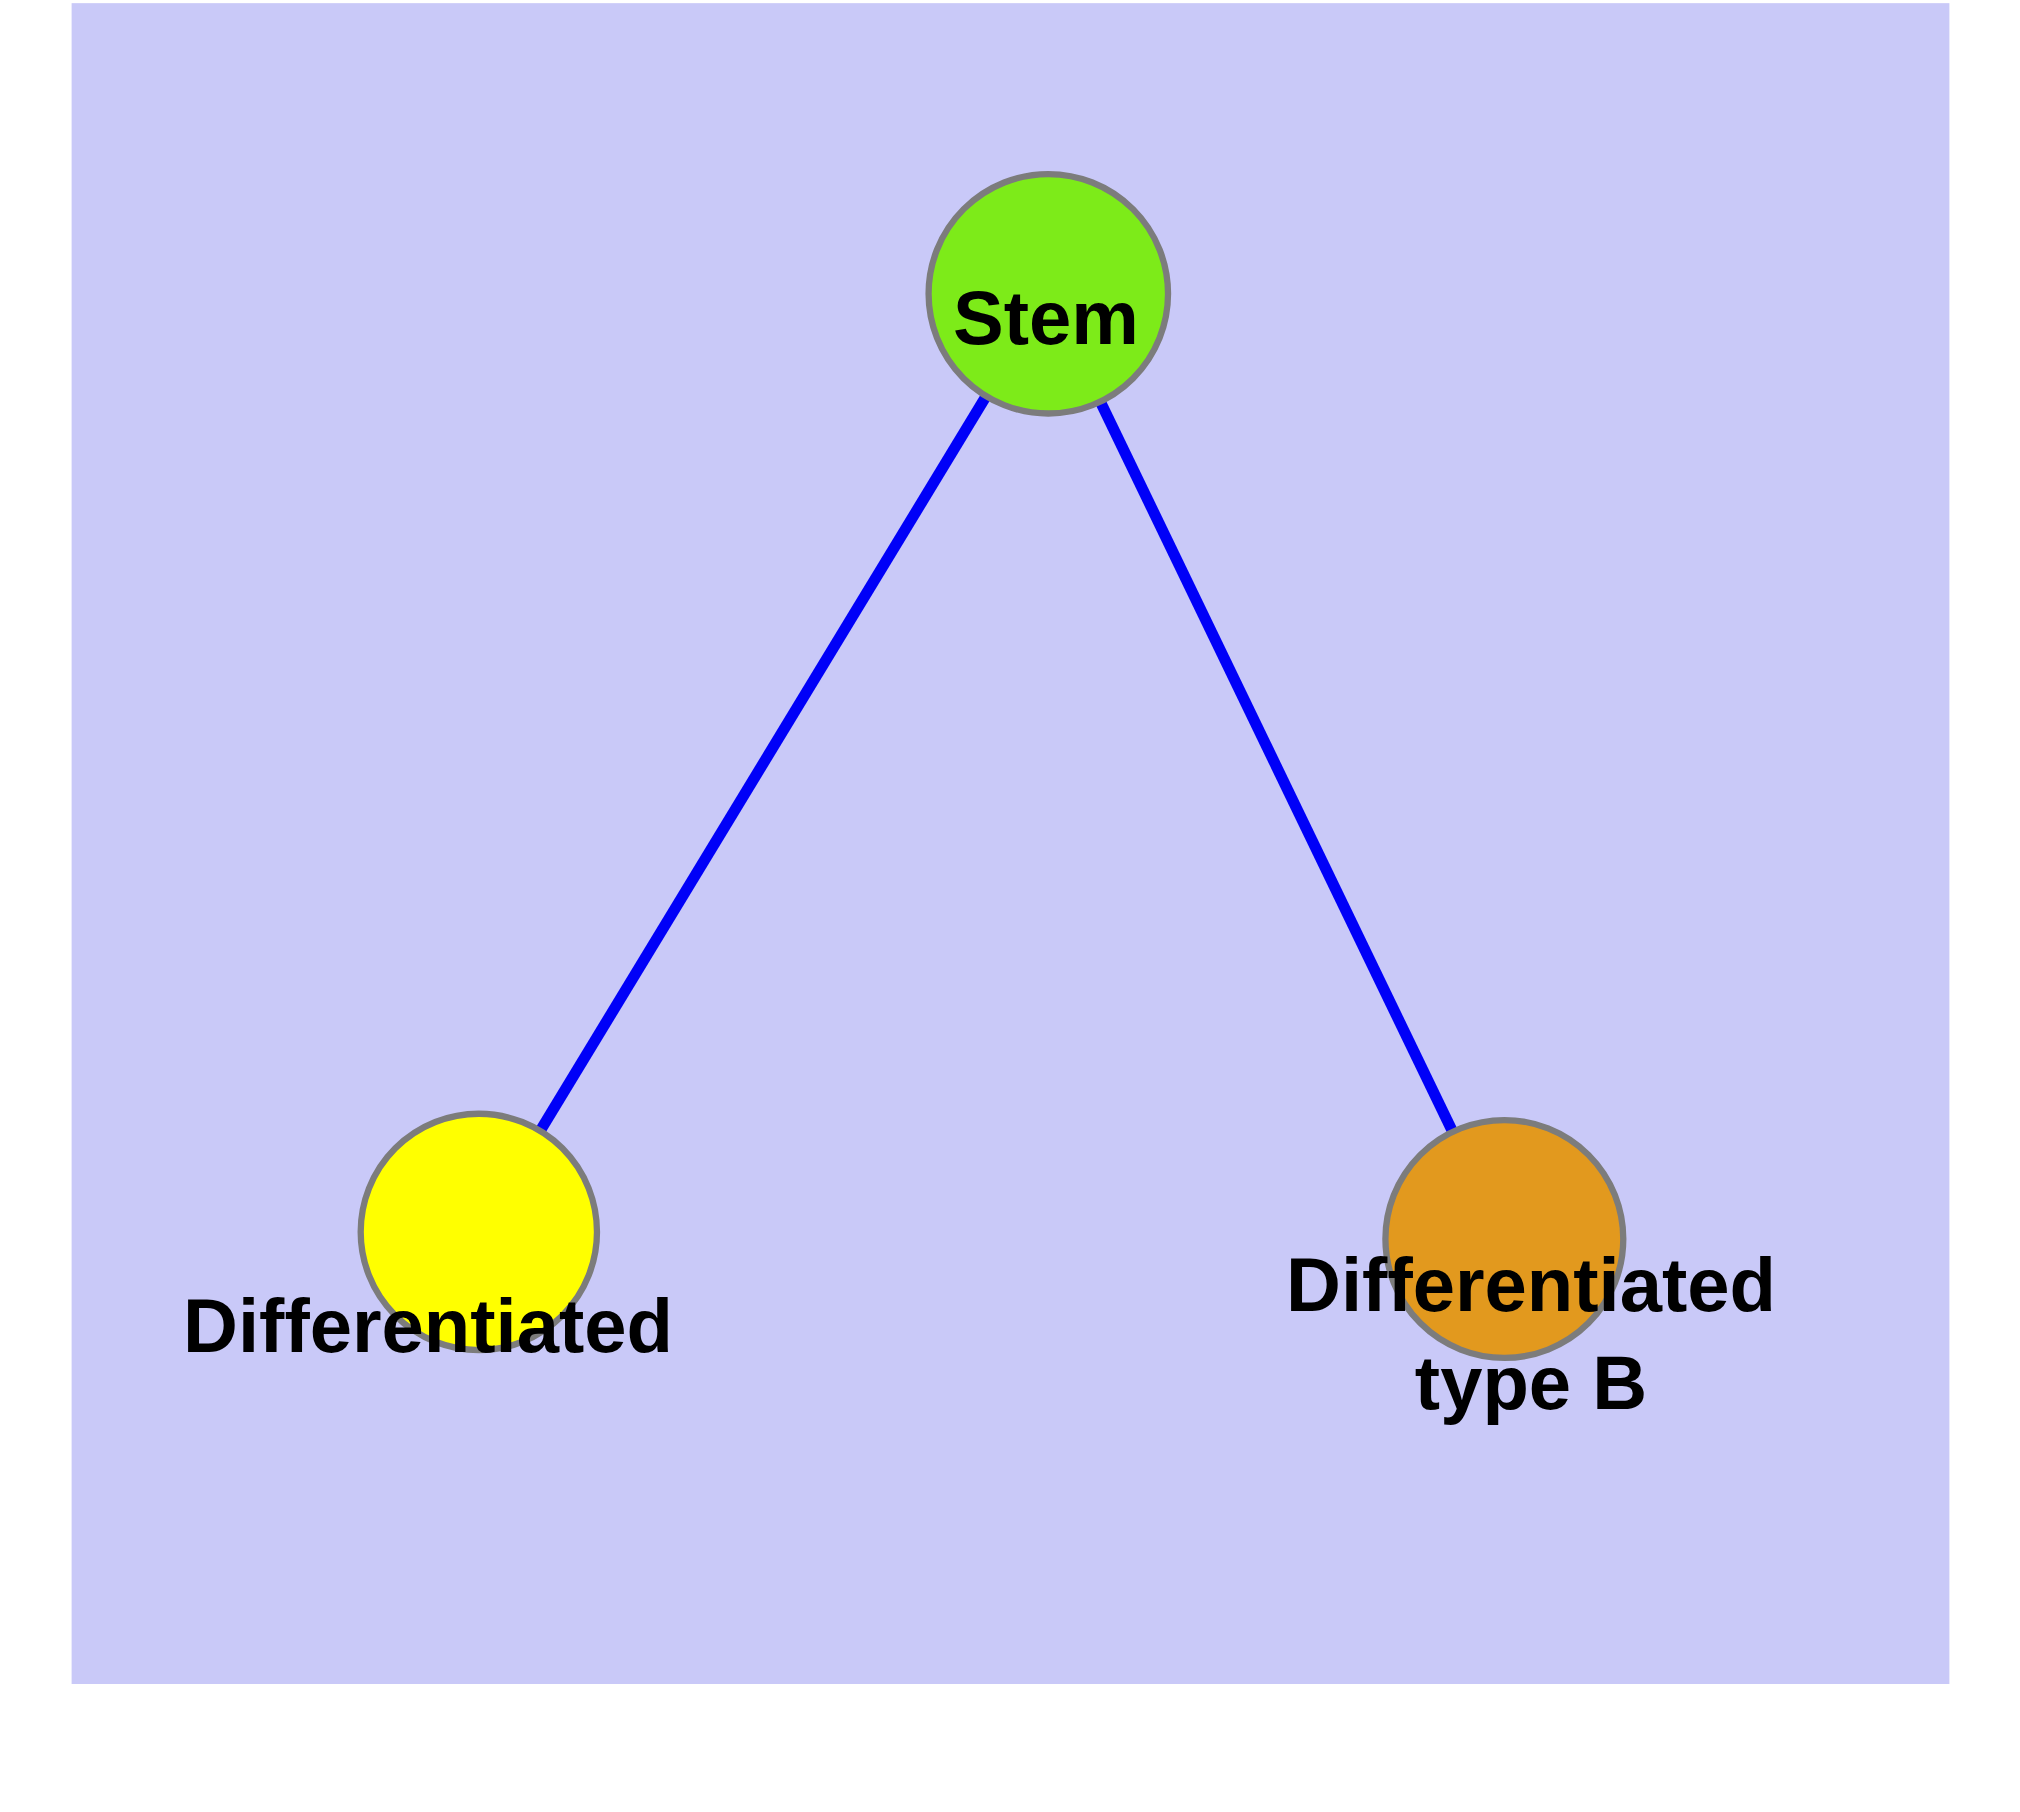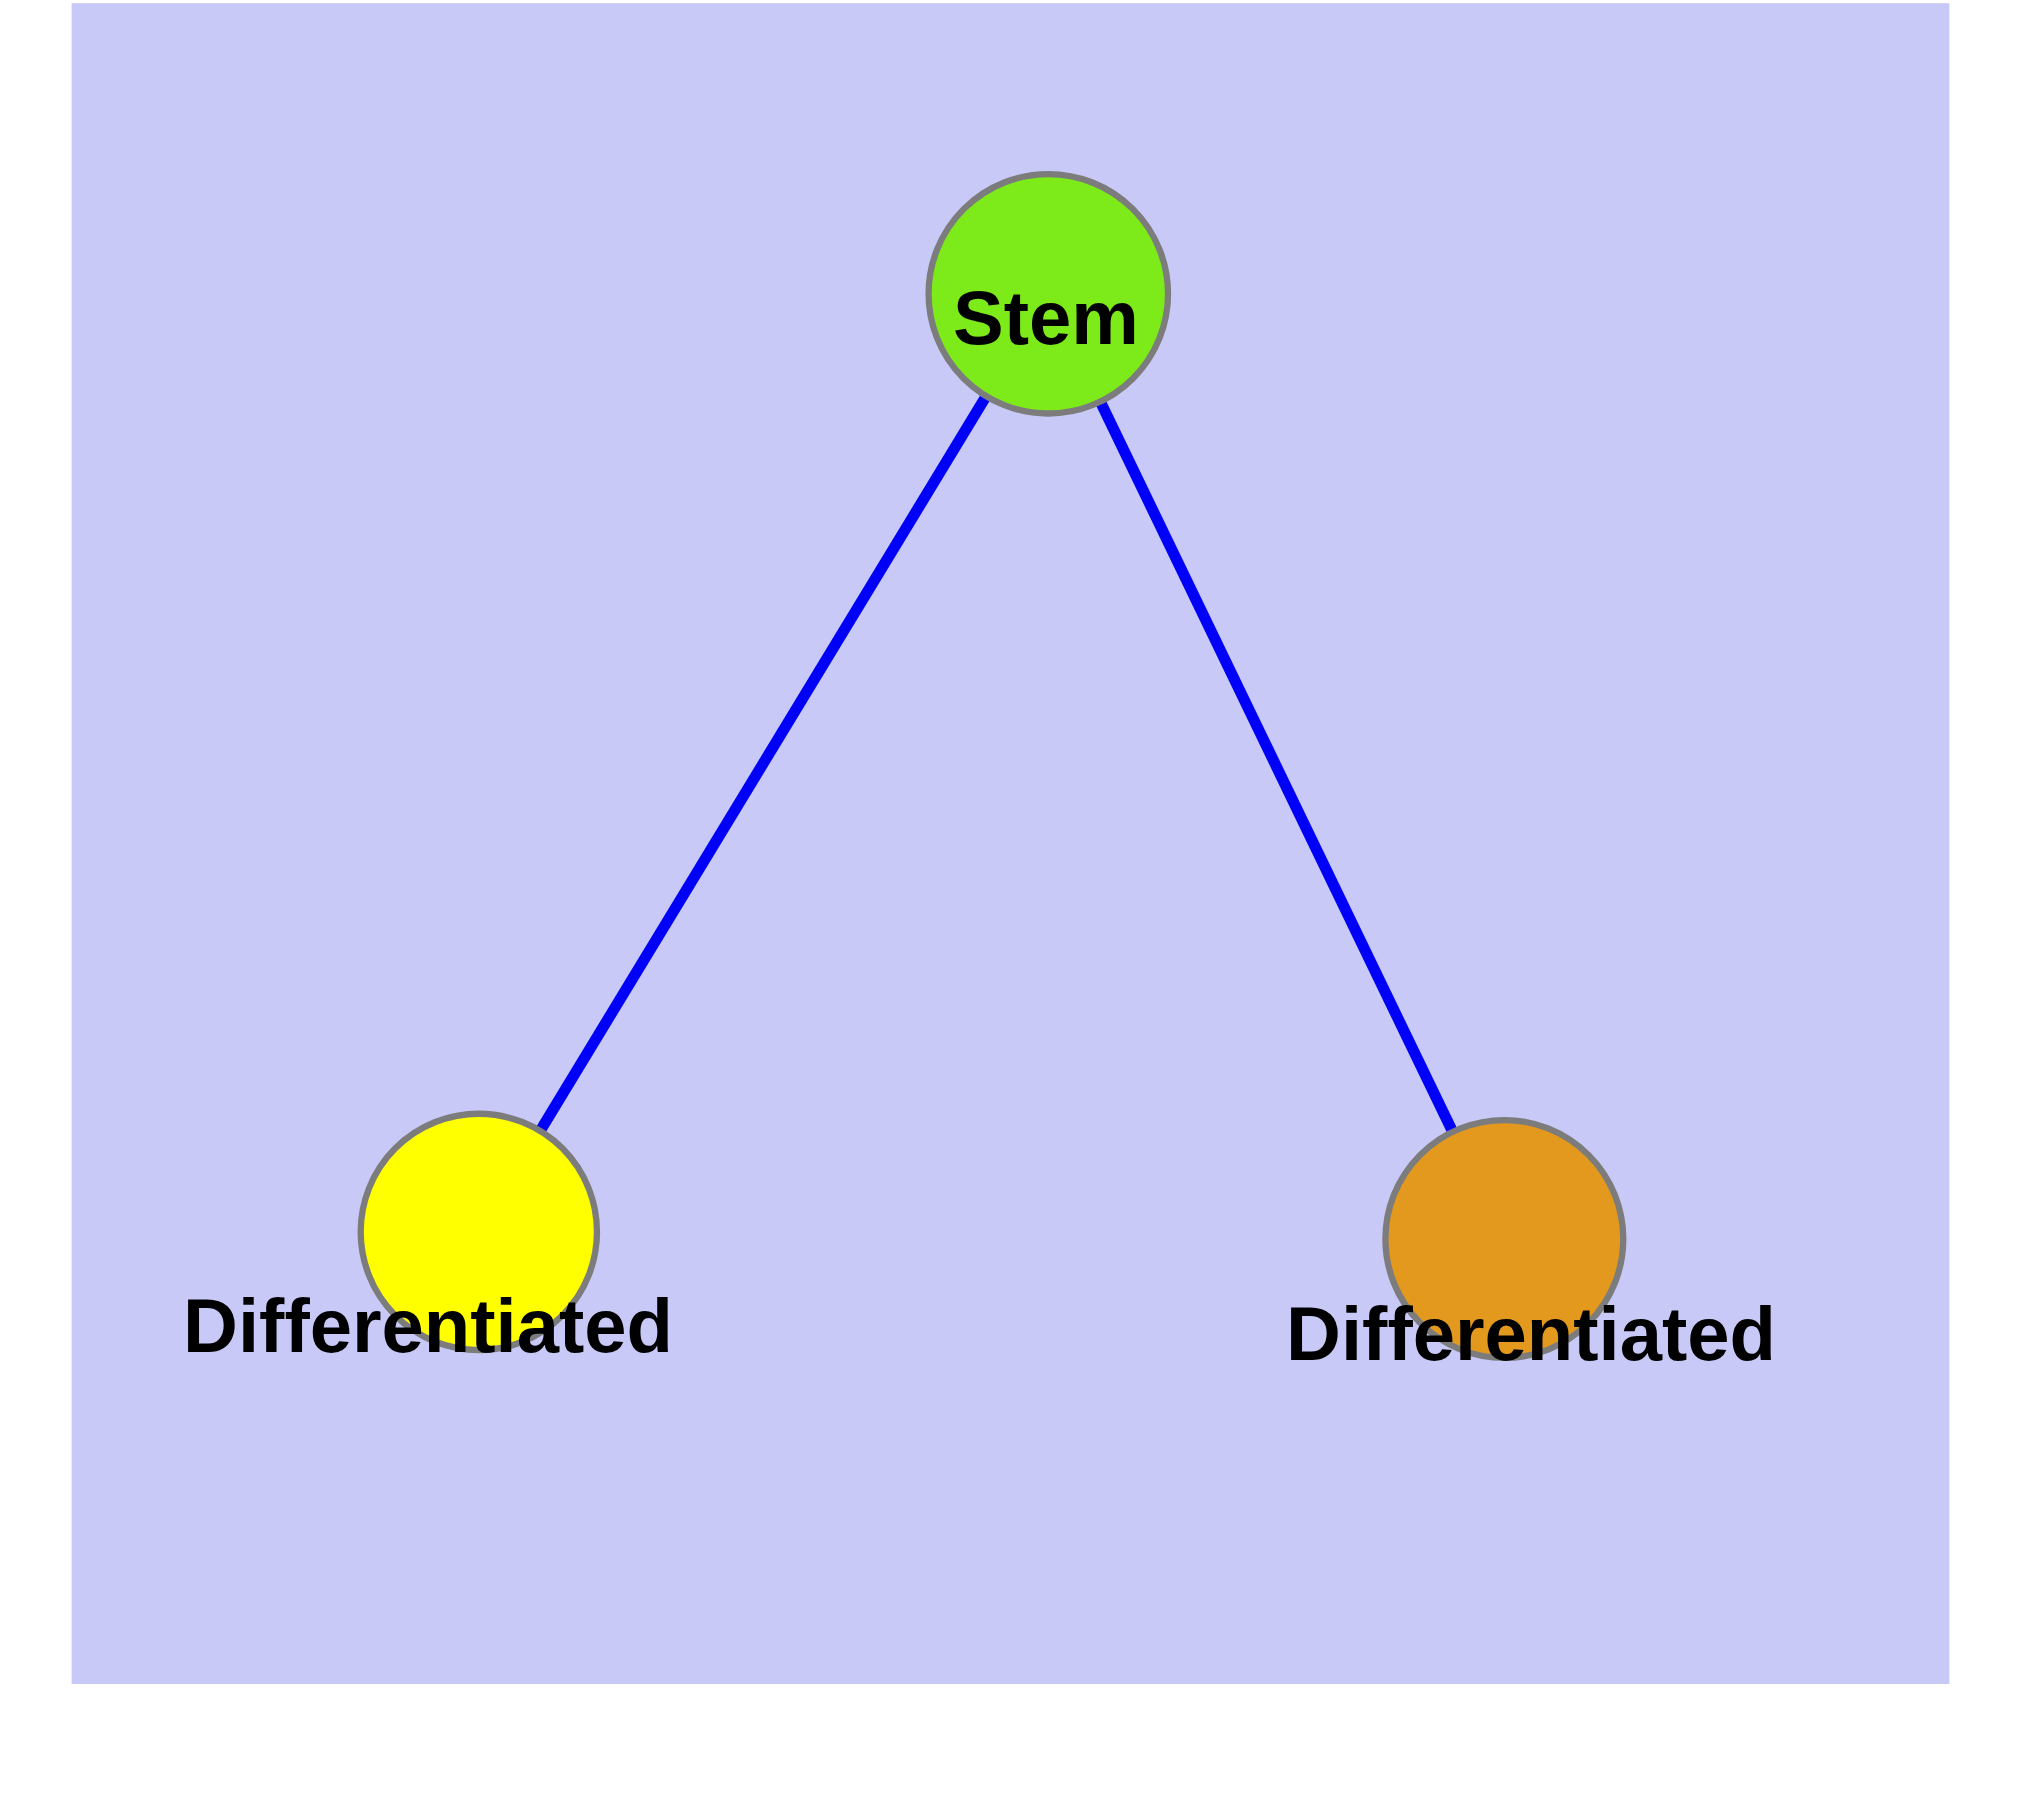--- a/index.html
+++ b/index.html
@@ -62,16 +62,17 @@
   <div class="node-label label-stem">
     <span class="line">Stem</span>
   </div>
 
   <div class="node-label label-type-a">
     <span class="line">Differentiated</span>
   </div>
 
   <div class="node-label label-type-b">
     <span class="line">Differentiated</span>
+    <span class="line">type B</span>
   </div>
 
 </div>
 
 
 </body></html>

